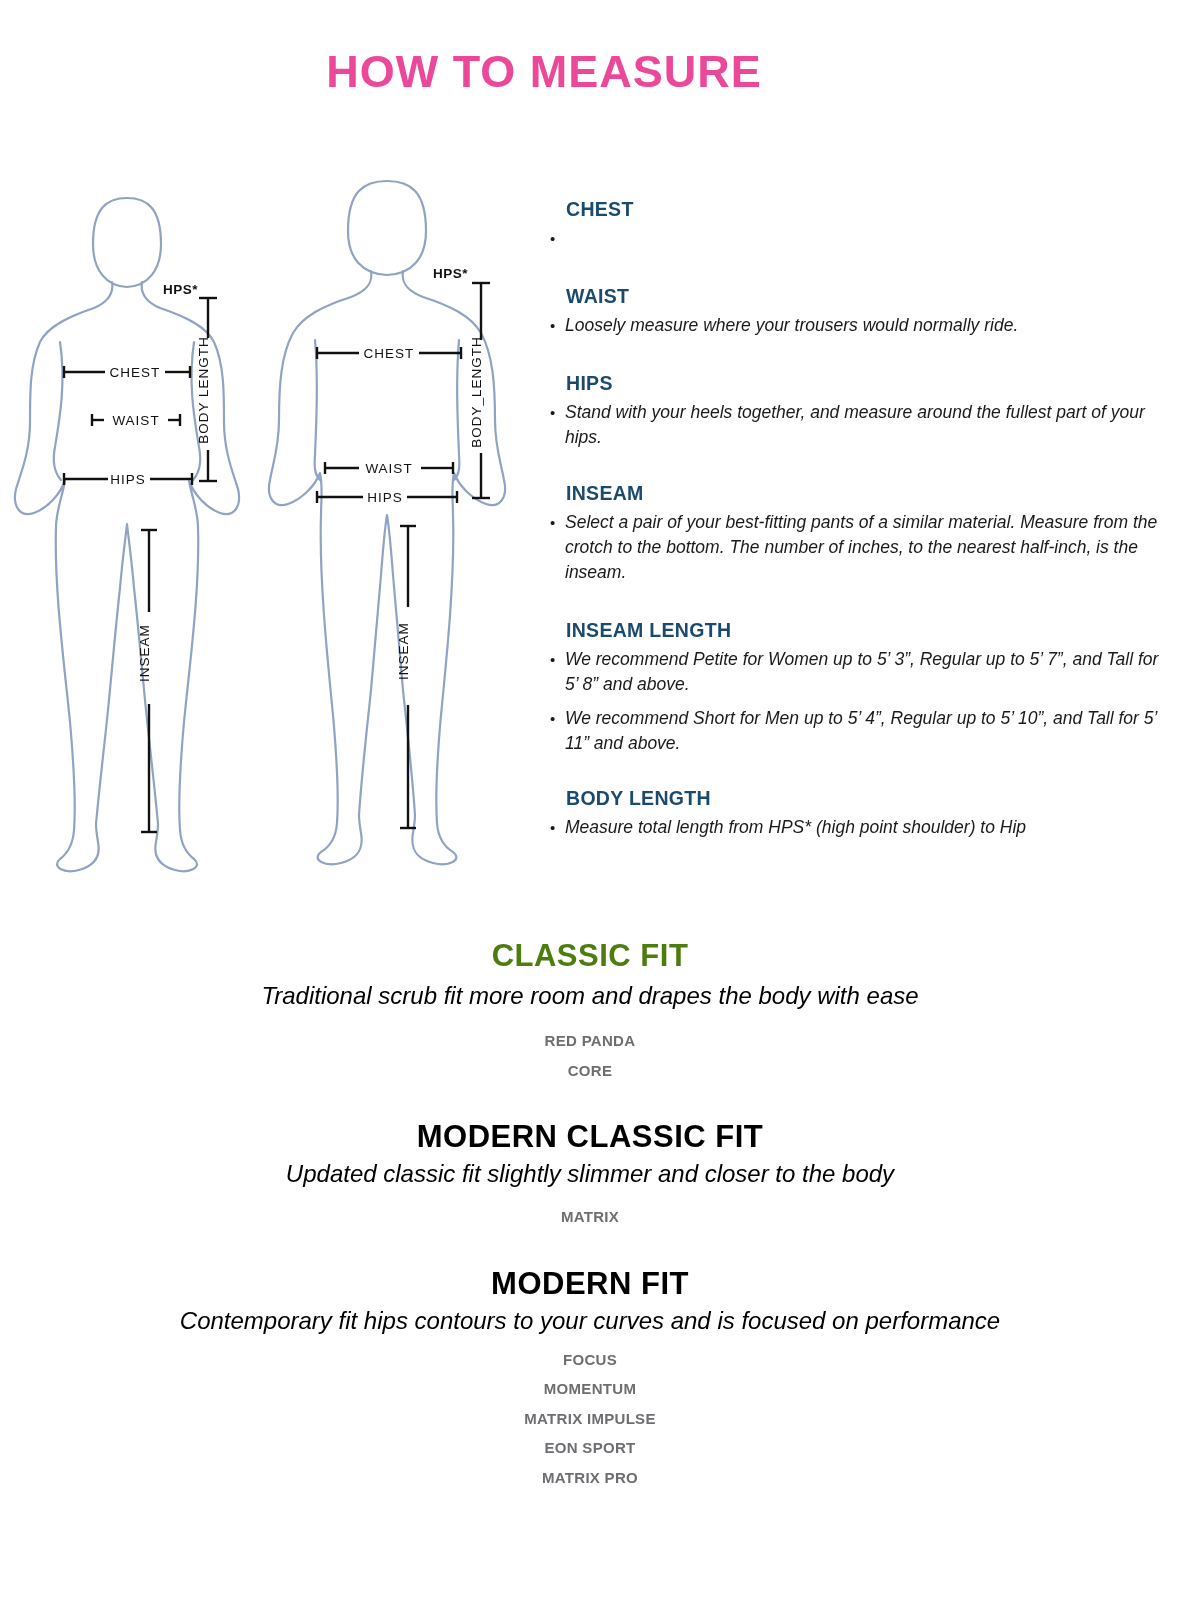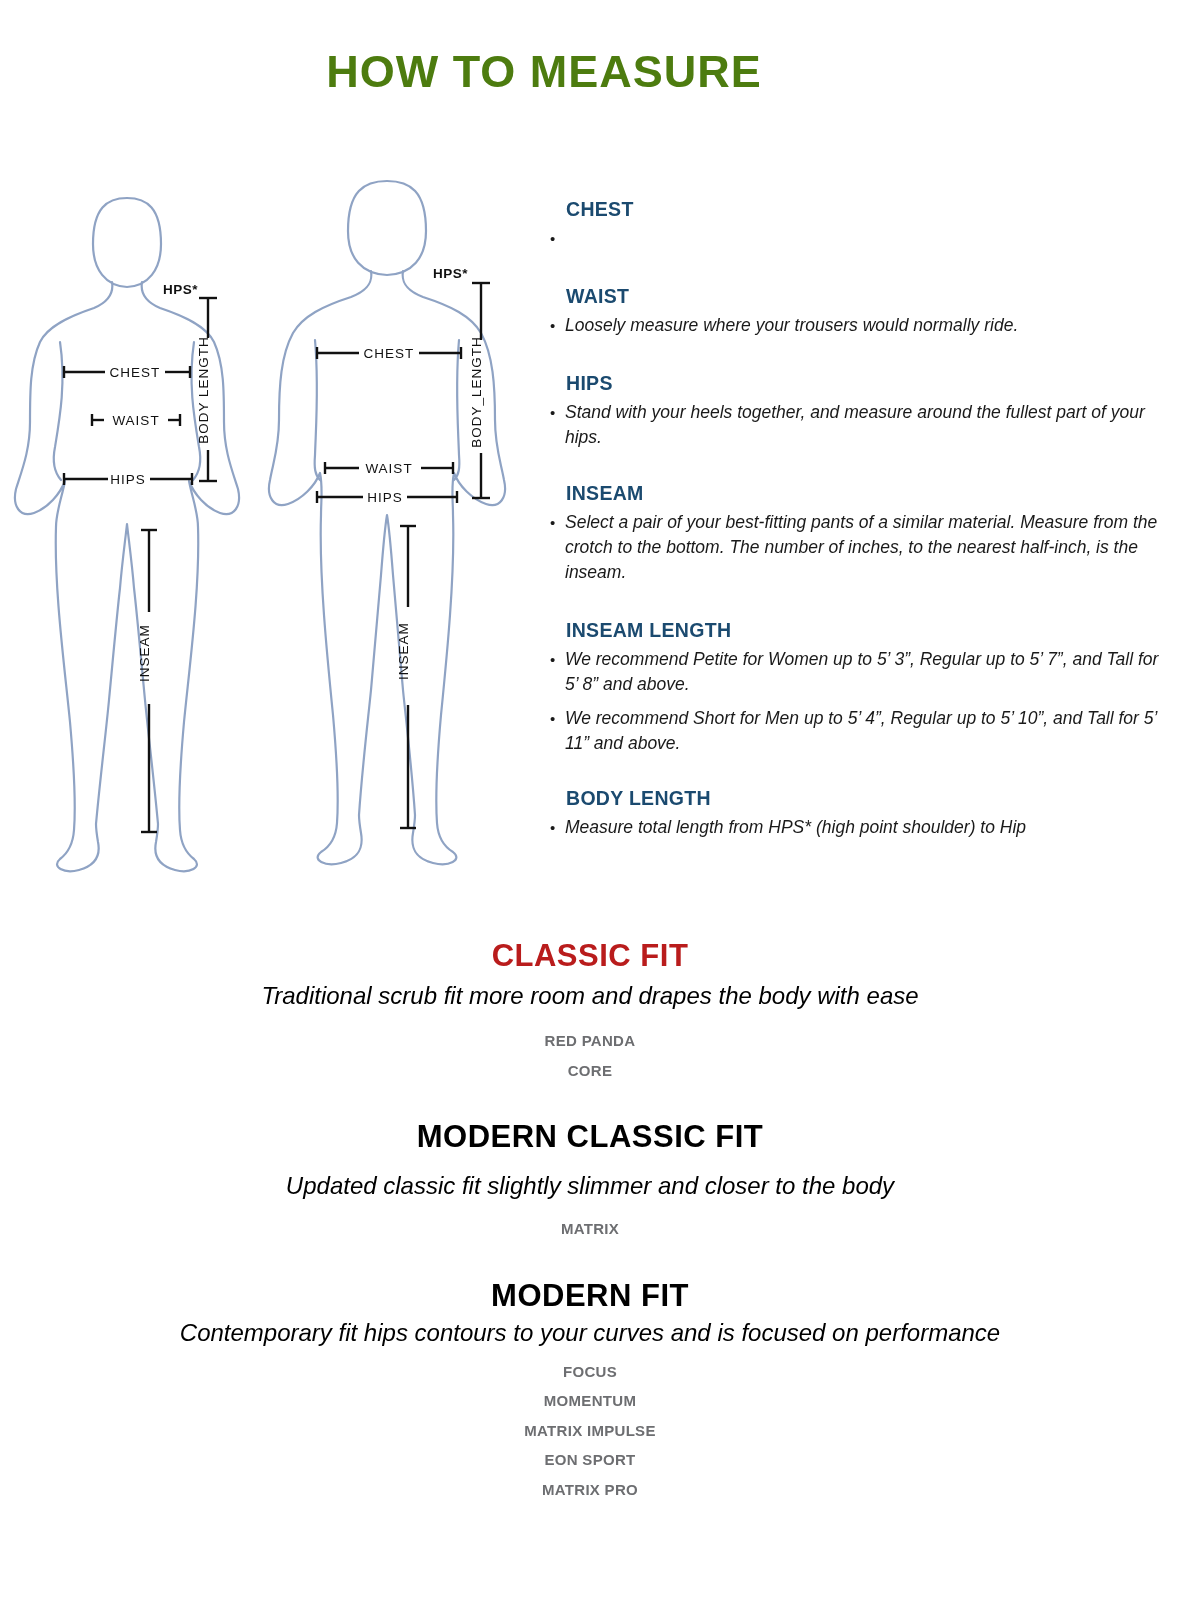--- a/index.html
+++ b/index.html
@@ -3,21 +3,21 @@
 <meta charset="utf-8">
 <style>
   * { margin:0; padding:0; box-sizing:border-box; }
   html,body { background:#ffffff; }
   body {
     width:1200px; height:1600px; position:relative; overflow:hidden;
     font-family:"Liberation Sans", sans-serif; color:#1a1a1a;
   }
   .page-title {
     position:absolute; top:46px; left:0; width:1088px;
-    text-align:center; font-size:45px; font-weight:600; letter-spacing:1px; color:#4d7c0f;
+    text-align:center; font-size:45px; font-weight:600; letter-spacing:1px; color:#ec4899;
   }
   
   .figure-svg { position:absolute; }
   .fig-female { left:8px; top:192px; }
   .fig-male   { left:265px; top:175px; }
   .outline    { fill:none; stroke:#8fa3c4; stroke-width:2.2; stroke-linecap:round; stroke-linejoin:round; }
   .measure    { stroke:#111; stroke-width:2.4; }
   .figlabel   { font-family:"Liberation Sans", sans-serif; font-size:13.5px; letter-spacing:1px; fill:#111; }
   .hpslabel   { font-family:"Liberation Sans", sans-serif; font-size:13.5px; letter-spacing:0.5px; fill:#111; font-weight:600;}
   
@@ -26,21 +26,21 @@
   .m-head {
     font-size:19.5px; font-weight:bold; color:#1b4a6f; letter-spacing:0.3px;
     padding-left:16px; margin-bottom:5px;
   }
   .m-bullet { display:flex; font-style:italic; font-size:17.5px; line-height:25px; color:#1a1a1a; }
   .m-bullet + .m-bullet { margin-top:9px; }
   .m-bullet .dot { width:15px; flex:0 0 15px; font-style:normal; font-size:15px; }
   
   .fit-area { position:absolute; top:938px; left:0; width:1180px; text-align:center; }
   .fit-head { font-size:31px; font-weight:bold; letter-spacing:0.5px; }
-  .fit-head.pink  { color:#b91c1c; }
+  .fit-head.pink  { color:#4d7c0f; }
   .fit-head.green { color:#000000; }
   .fit-desc { font-style:italic; font-size:24px; color:#000000; margin-top:8px; }
   .brand-list { margin-top:16px; }
   .brand { font-size:15px; font-weight:bold; color:#6d6e71; line-height:29.5px; letter-spacing:0.3px; }
   .gap32 { margin-top:34px; }
   .gap10 { margin-top:10px; }
 </style>
 </head>
 <body>
 
@@ -219,21 +219,21 @@
     <div class="fit-head pink">CLASSIC FIT</div>
     <div class="fit-desc">Traditional scrub fit more room and drapes the body with ease</div>
     <div class="brand-list">
       <div class="brand">RED PANDA</div>
       <div class="brand">CORE</div>
     </div>
   </div>
 
   <div class="gap32">
     <div class="fit-head green">MODERN CLASSIC FIT</div>
-    <div class="fit-desc" style="margin-top:17px">Updated classic fit slightly slimmer and closer to the body</div>
+    <div class="fit-desc" style="margin-top:5px">Updated classic fit slightly slimmer and closer to the body</div>
     <div class="brand-list" style="margin-top:14px">
       <div class="brand">MATRIX</div>
     </div>
   </div>
 
   <div class="gap32">
     <div class="fit-head green">MODERN FIT</div>
     <div class="fit-desc" style="margin-top:5px">Contemporary fit hips contours to your curves and is focused on performance</div>
     <div class="brand-list gap10">
       <div class="brand">FOCUS</div>

